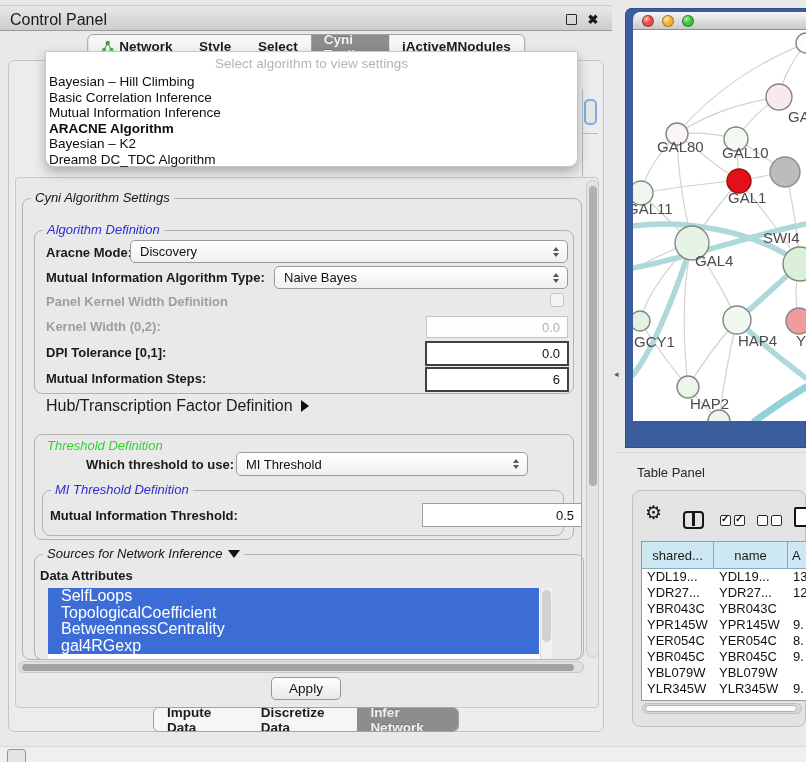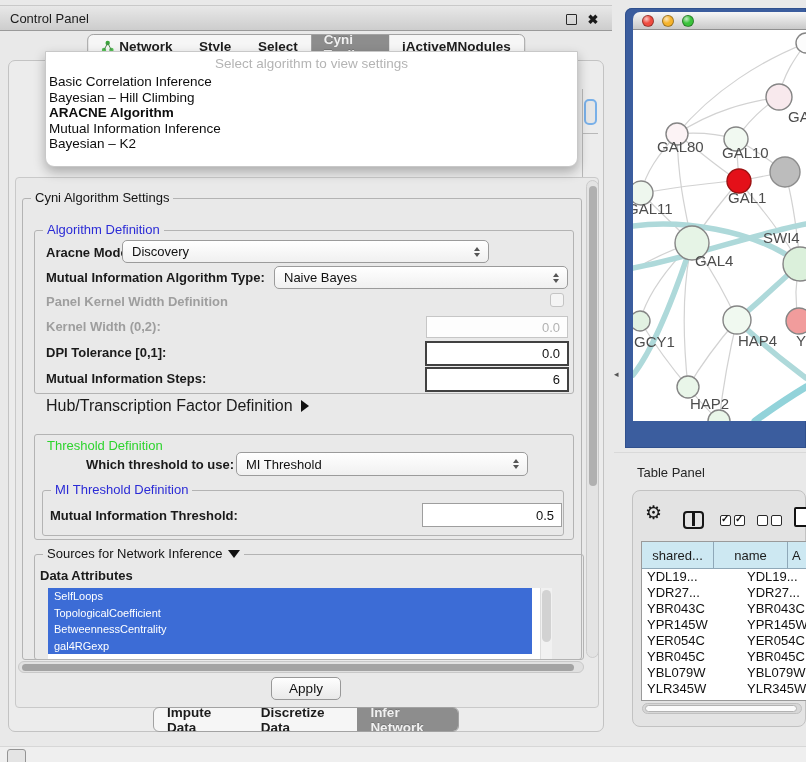--- a/index.html
+++ b/index.html
@@ -5,21 +5,21 @@
   html,body{margin:0;padding:0;background:#e9e9e9;}
   #root{position:relative;width:806px;height:762px;overflow:hidden;background:#e9e9e9;
         font-family:"Liberation Sans",sans-serif;-webkit-font-smoothing:antialiased;}
   .nowrap{white-space:nowrap;}
 
   
   #cp{position:absolute;left:0;top:5px;width:612px;height:728px;}
   #cp-titlebar{position:absolute;left:0;top:0;width:612px;height:26px;
     background:linear-gradient(#e8e8e8,#cdcdcd);border-top:1px solid #c9c9c9;
     border-bottom:1px solid #9a9a9a;box-sizing:border-box;}
-  #cp-title{position:absolute;left:10px;top:5px;font-size:13px;color:#1b1b1b;}
+  #cp-title{position:absolute;left:10px;top:5px;font-size:16px;color:#1b1b1b;}
   .tb-ico{position:absolute;top:6px;width:14px;height:14px;display:flex;align-items:center;justify-content:center;cursor:pointer;}
   #float-ico{right:34px;}
   #float-ico i{display:block;width:9px;height:9px;border:1.6px solid #2a2a2a;border-radius:1px;}
   #close-ico{right:12px;font-size:13px;font-weight:bold;color:#1a1a1a;}
 
   
   .tabbar{position:absolute;display:flex;align-items:center;height:25px;background:#f6f6f6;
     border:1px solid #a2a2a2;border-radius:6px;overflow:hidden;box-sizing:border-box;}
   .tab{display:flex;align-items:center;padding:0 13px;font-size:13.5px;font-weight:bold;
     color:#1c1c1c;cursor:pointer;}
@@ -40,21 +40,21 @@
 
   
   #algo-dd{position:absolute;left:45px;top:51px;width:533px;height:116px;background:#fff;
     border:1px solid #c8c8c8;border-radius:0 0 9px 9px;box-shadow:0 5px 12px rgba(0,0,0,.28);
     z-index:40;box-sizing:border-box;padding-top:3px;}
   .dd-prompt{text-align:center;color:#b4b4b4;font-size:13.5px;height:19px;line-height:17px;}
   .dd-item{font-size:13.5px;color:#0d0d0d;height:15.5px;line-height:15.5px;padding-left:3px;cursor:pointer;}
   .dd-item.b{font-weight:bold;}
 
   
-  .fieldset{position:absolute;border:1px solid #b3b3b3;border-radius:3px;box-sizing:border-box;}
+  .fieldset{position:absolute;border:1px solid #b3b3b3;border-radius:8px;box-sizing:border-box;font-style:italic;}
   .legend{position:absolute;top:-9px;left:8px;background:#e9e9e9;padding:0 4px;font-size:13px;
     color:#141414;white-space:nowrap;display:flex;align-items:center;gap:5px;}
   .legend.blue{color:#2b2bd6;}
   .legend.green{color:#2ed42e;margin-top:12px;}
 
   .lbl{position:absolute;font-size:13px;font-weight:bold;color:#1a1a1a;white-space:nowrap;}
   .lbl.dis{color:#9e9e9e;}
   .plain{font-weight:normal;font-size:16px;}
 
   .combo{position:absolute;background:linear-gradient(#ffffff,#f0f0f0);border:1px solid #9b9b9b;
@@ -74,22 +74,22 @@
   .checkbox{position:absolute;width:14px;height:14px;border:1.5px solid #c4c4c4;border-radius:3px;
     background:#f4f4f4;box-sizing:border-box;}
 
   .tri-right{display:inline-block;width:0;height:0;border-top:6px solid transparent;
     border-bottom:6px solid transparent;border-left:8px solid #111;}
   .tri-down{display:inline-block;width:0;height:0;border-left:6px solid transparent;
     border-right:6px solid transparent;border-top:8px solid #111;}
 
   
   #attr-list{position:absolute;left:32px;top:410px;width:504px;height:71px;background:#fff;overflow:hidden;}
-  .attr-item{height:16.5px;line-height:16.5px;background:#3c6cd6;color:#fff;font-size:11px;
-    padding-left:6px;width:478px;cursor:pointer;}
+  .attr-item{height:16.5px;line-height:16.5px;background:#3c6cd6;color:#fff;font-size:16px;
+    padding-left:13px;width:478px;cursor:pointer;}
   #attr-vscroll{position:absolute;right:0;top:0;width:12px;height:71px;background:#f1f1f1;
     border-left:1px solid #ddd;box-sizing:border-box;}
   #attr-vthumb{position:absolute;right:1px;top:2px;width:9px;height:52px;background:#d2d2d2;border-radius:5px;}
 
   
   #set-vscroll{position:absolute;left:570px;top:2px;width:13px;height:478px;background:#e3e3e3;
     border:1px solid #cbcbcb;border-radius:7px;box-sizing:border-box;}
   #set-vthumb{position:absolute;left:1.5px;top:5px;width:8px;height:300px;background:#b0b0b0;border-radius:5px;}
   #set-hscroll{position:absolute;left:2px;top:483px;width:566px;height:12px;background:#e0e0e0;
     border:1px solid #c8c8c8;border-radius:6px;box-sizing:border-box;}
@@ -121,21 +121,21 @@
   .cb{width:11px;height:11px;border:1.8px solid #2a2a2a;border-radius:2px;box-sizing:border-box;
     position:relative;background:#fff;}
   .cb.on::after{content:"✓";position:absolute;left:0px;top:-3px;font-size:10px;font-weight:bold;color:#111;}
   #ico-doc{width:15px;height:20px;border:2px solid #131313;border-radius:2px;background:#fff;box-sizing:border-box;}
 
   #tbl{position:absolute;left:8px;top:50px;width:166px;height:160px;background:#fff;
     border:1px solid #9a9a9a;box-sizing:border-box;overflow:hidden;}
   .th-row{display:flex;height:26px;background:#cde8f2;border-bottom:1px solid #8fa8b8;}
   .th{display:flex;align-items:center;justify-content:center;font-size:13px;color:#1c1c1c;
     border-right:1px solid #8fa8b8;box-sizing:border-box;flex:none;overflow:hidden;cursor:pointer;}
-  .tr{display:flex;height:16px;cursor:pointer;gap:28px;}
+  .tr{display:flex;height:16px;cursor:pointer;}
   .td{flex:none;font-size:13px;color:#101010;padding-left:5px;box-sizing:border-box;
     overflow:hidden;white-space:nowrap;}
   #tbl-hscroll{position:absolute;left:9px;top:212px;width:160px;height:11px;background:#d7d7d7;
     border:1px solid #c0c0c0;border-radius:6px;box-sizing:border-box;}
   #tbl-hthumb{position:absolute;left:2px;top:1px;width:152px;height:7px;background:#fbfbfb;
     border:1px solid #b2b2b2;border-radius:4px;box-sizing:border-box;}
 
   
   #bottom-strip{position:absolute;left:0;top:746px;width:806px;height:16px;background:#efefef;
     border-top:1px solid #d7d7d7;}
@@ -194,21 +194,21 @@
       <div id="settings-panel">
 
         <div class="fieldset" style="left:6px;top:20px;width:560px;height:462px;">
           <div class="legend">Cyni Algorithm Settings</div>
         </div>
 
         <div class="fieldset" style="left:18px;top:52px;width:540px;height:164px;">
           <div class="legend blue">Algorithm Definition</div>
         </div>
         <div class="lbl" style="left:30px;top:67px;">Aracne Mode:</div>
-        <div class="combo" style="left:106px;top:62px;width:367px;height:23px;">
+        <div class="combo" style="left:114px;top:62px;width:438px;height:23px;">
           <span>Discovery</span>
           <span class="spin">
               <i class="up"></i>
               <i class="dn"></i>
             </span>
         </div>
         <div class="lbl" style="left:30px;top:92px;">Mutual Information Algorithm Type:</div>
         <div class="combo" style="left:258px;top:88px;width:294px;height:23px;">
           <span>Naive Bayes</span>
           <span class="spin">
@@ -238,21 +238,21 @@
           <span>MI Threshold</span>
           <span class="spin">
               <i class="up"></i>
               <i class="dn"></i>
             </span>
         </div>
         <div class="fieldset" style="left:26px;top:312px;width:522px;height:46px;">
           <div class="legend blue">MI Threshold Definition</div>
         </div>
         <div class="lbl" style="left:34px;top:330px;">Mutual Information Threshold:</div>
-        <div class="numfield" style="left:406px;top:325px;width:140px;height:24px;">0.5</div>
+        <div class="numfield" style="left:406px;top:325px;width:160px;height:24px;">0.5</div>
 
         <div class="fieldset" style="left:18px;top:376px;width:550px;height:106px;">
           <div class="legend">
             <span>Sources for Network Inference</span>
             <span class="tri-down"></span>
           </div>
         </div>
         <div class="lbl" style="left:24px;top:390px;">Data Attributes</div>
         <div id="attr-list">
           <div id="attr-items">
@@ -286,25 +286,26 @@
         </div>
         <div class="tab sel">
           <span>Infer Network</span>
         </div>
       </div>
   </div>
 
   <div id="algo-dd">
     <div class="dd-prompt">Select algorithm to view settings</div>
     <div id="dd-items">
+        <div class="dd-item">Bayesian – Hill Climbing</div>
         <div class="dd-item">Basic Correlation Inference</div>
-        <div class="dd-item">Bayesian – Hill Climbing</div>
+        <div class="dd-item">Mutual Information Inference</div>
         <div class="dd-item b">ARACNE Algorithm</div>
-        <div class="dd-item">Mutual Information Inference</div>
         <div class="dd-item">Bayesian – K2</div>
+        <div class="dd-item">Dream8 DC_TDC Algorithm</div>
       </div>
   </div>
 
   <div id="net-frame"></div>
   <div id="net-titlebar">
     <div class="mac-btn" id="mac-close" style="left: 9px; background: radial-gradient(circle at 35% 30%, rgba(255, 255, 255, 0.69), transparent 45%), rgb(238, 75, 64); border: 1px solid rgba(0, 0, 0, 0.35);"></div>
     <div class="mac-btn" id="mac-min" style="left: 29px; background: radial-gradient(circle at 35% 30%, rgba(255, 255, 255, 0.69), transparent 45%), rgb(245, 179, 44); border: 1px solid rgba(0, 0, 0, 0.35);"></div>
     <div class="mac-btn" id="mac-zoom" style="left: 49px; background: radial-gradient(circle at 35% 30%, rgba(255, 255, 255, 0.69), transparent 45%), rgb(59, 194, 60); border: 1px solid rgba(0, 0, 0, 0.35);"></div>
   </div>
   <div id="net-canvas"><svg width="173" height="391">

